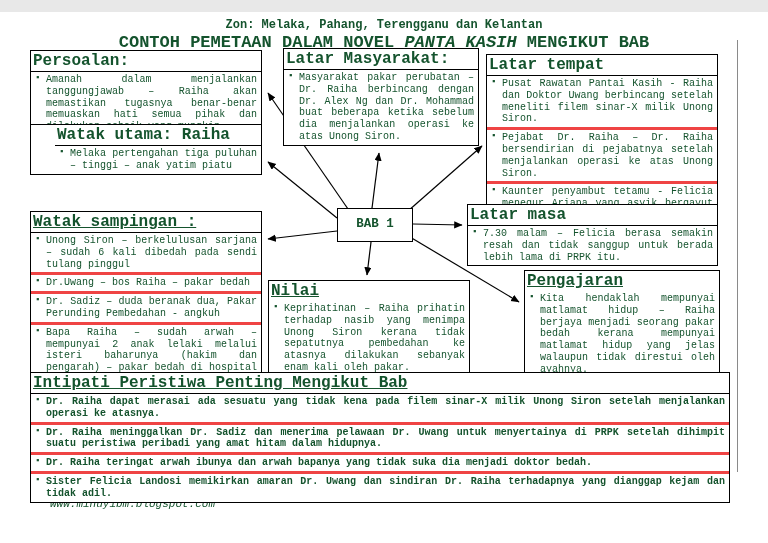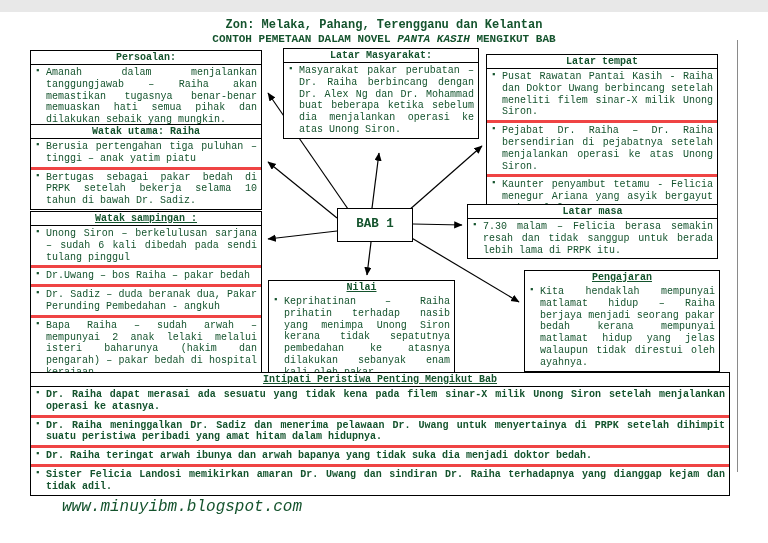--- a/index.html
+++ b/index.html
@@ -3,26 +3,26 @@
 <meta charset="utf-8">
 <style>
   html,body { margin:0; padding:0; background:#e8e8e8; }
   .page {
     position:relative; width:768px; height:543px; background:#ffffff;
     font-family:Liberation Mono, monospace; color:#14532d; overflow:hidden;
     margin:12px auto;
   }
   .page-header { position:absolute; top:6px; left:0; width:100%; text-align:center; }
   .page-header .l1 { font-weight:bold; font-size:12px; }
-  .page-header .l2 { font-weight:bold; font-size:11px; margin-top:1px; }
+  .page-header .l2 { font-weight:bold; font-size:17px; margin-top:1px; }
   .page-header .novel { font-style:italic; }
 
   .box { position:absolute; border:1px solid #000; background:#fff; box-sizing:border-box; }
   .box-title {
-    font-weight:bold; text-align:center; font-size:10px; padding:1px 2px;
+    font-weight:bold; font-size:16px; padding:1px 2px;
     border-bottom:1px solid #000;
   }
   .box.title-underline-only .box-title { border-bottom:none; text-decoration:underline; }
   .box.title-underline .box-title { text-decoration:underline; }
   .box ul { list-style:none; margin:0; padding:0; }
   .box li {
     position:relative; padding:2px 4px 2px 15px; font-size:10px; line-height:1.18;
     text-align:justify;
   }
   .box li::before { content:"▪"; position:absolute; left:4px; top:1px; font-size:9px; }
@@ -31,21 +31,21 @@
 
   .center-box {
     position:absolute; left:337px; top:196px; width:74px; height:32px;
     border:1.5px solid #000; border-radius:0; background:#fff;
     font-weight:bold; font-size:12.5px; text-align:center; line-height:30px;
     z-index:3;
   }
   .connectors { position:absolute; left:0; top:0; width:768px; height:543px; z-index:1; pointer-events:none; }
   .box, .center-box { z-index:2; }
 
-  .footer-url { position:absolute; left:62px; top:486px; font-style:italic; font-size:16px; }
+  .footer-url { position:absolute; left:50px; top:486px; font-style:italic; font-size:11px; }
   .scan-edge { position:absolute; left:737px; top:28px; width:1px; height:432px; background:#8a8a8a; }
 </style>
 </head>
 <body>
 
 <div class="page">
 
   <svg class="connectors" viewBox="0 0 768 543" xmlns="http://www.w3.org/2000/svg">
     <defs>
       <marker id="arrow" markerWidth="9" markerHeight="8" refX="6.5" refY="3" orient="auto">
@@ -67,25 +67,24 @@
     <div class="l2"><span>CONTOH PEMETAAN DALAM NOVEL </span><span class="novel">PANTA KASIH</span><span> MENGIKUT BAB</span></div>
   </div>
 
   <div class="box" style="left:30px; top:38px; width:232px;">
     <div class="box-title">Persoalan:</div>
     <ul>
       <li>Amanah dalam menjalankan tanggungjawab – Raiha akan memastikan tugasnya benar-benar memuaskan hati semua pihak dan dilakukan sebaik yang  mungkin.</li>
     </ul>
   </div>
 
-  <div class="box" style="left:30px; top:112px; width:232px;">
+  <div class="box" style="left:30px; top:112px; width:232px;padding-left:24px;">
     <div class="box-title">Watak utama: Raiha</div>
     <ul>
-      <li>Berusia pertengahan tiga puluhan – tinggi – anak yatim piatu</li>
-      <li>Bertugas sebagai pakar bedah di PRPK setelah bekerja selama 10 tahun di bawah Dr. Sadiz.</li>
+      <li>Melaka pertengahan tiga puluhan – tinggi – anak yatim piatu</li>
     </ul>
   </div>
 
   <div class="box title-underline" style="left:30px; top:199px; width:232px;">
     <div class="box-title">Watak sampingan :</div>
     <ul>
       <li>Unong Siron – berkelulusan sarjana – sudah  6 kali dibedah pada sendi tulang pinggul</li>
       <li>Dr.Uwang – bos Raiha – pakar bedah</li>
       <li>Dr. Sadiz – duda beranak dua, Pakar Perunding Pembedahan - angkuh</li>
       <li>Bapa Raiha – sudah arwah – mempunyai 2 anak lelaki melalui isteri baharunya (hakim dan pengarah) – pakar bedah di hospital kerajaan</li>
@@ -116,21 +115,21 @@
     </ul>
   </div>
 
   <div class="box title-underline-only" style="left:524px; top:258px; width:196px;">
     <div class="box-title">Pengajaran</div>
     <ul>
       <li>Kita hendaklah mempunyai matlamat hidup – Raiha berjaya menjadi seorang pakar bedah kerana mempunyai matlamat hidup yang jelas walaupun tidak direstui oleh ayahnya.</li>
     </ul>
   </div>
 
-  <div class="box title-underline-only" style="left:268px; top:268px; width:187px;">
+  <div class="box title-underline-only" style="left:268px; top:268px; width:202px;">
     <div class="box-title">Nilai</div>
     <ul>
       <li>Keprihatinan – Raiha prihatin terhadap nasib yang menimpa Unong Siron kerana tidak sepatutnya pembedahan ke atasnya dilakukan sebanyak enam kali oleh pakar.</li>
     </ul>
   </div>
 
   <div class="center-box">BAB 1</div>
 
   <div class="box title-underline bold-items" style="left:30px; top:360px; width:700px;">
     <div class="box-title">Intipati Peristiwa Penting Mengikut Bab</div>

